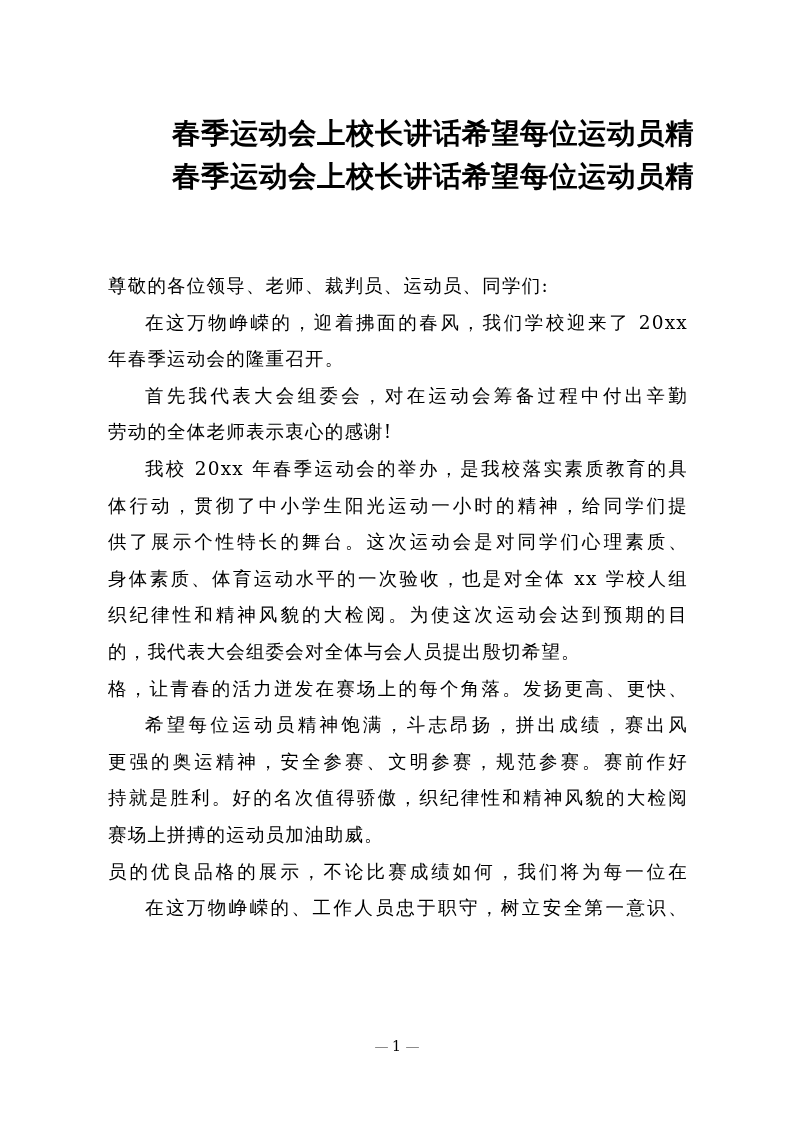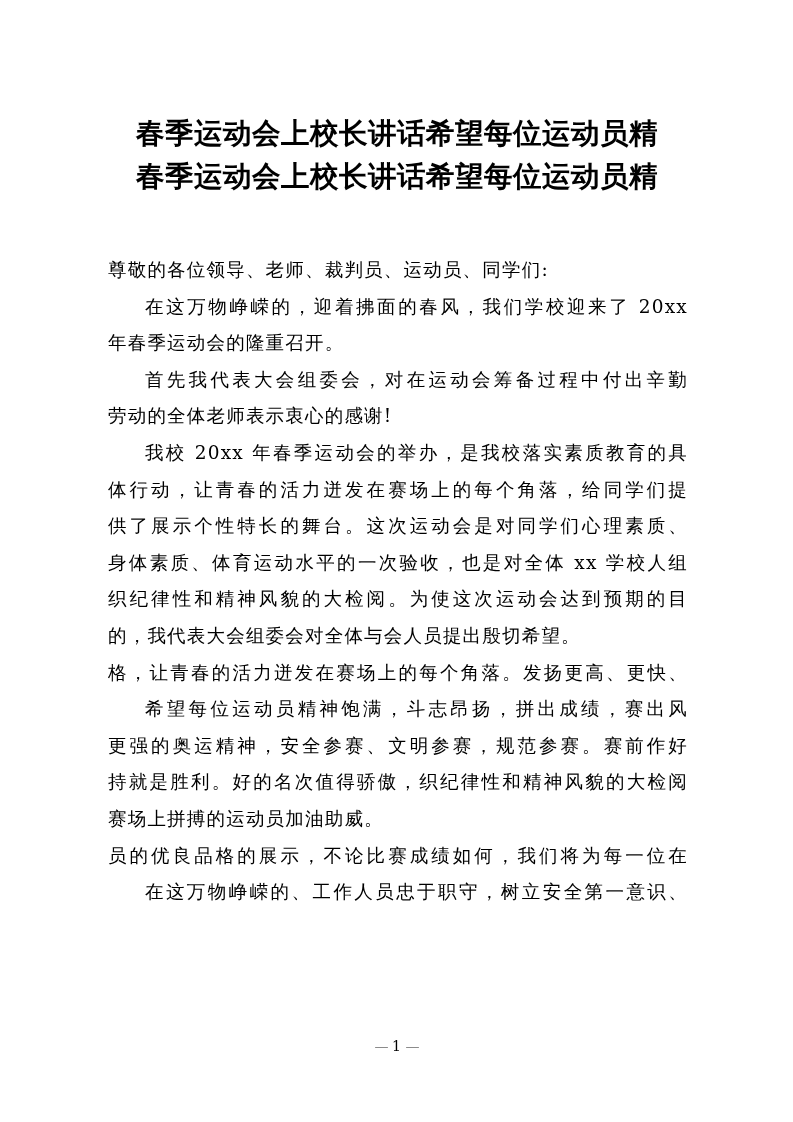--- a/index.html
+++ b/index.html
@@ -1,20 +1,20 @@
 <!DOCTYPE html>
 <html><head>
 <meta charset="utf-8">
 <style>
   html, body { margin: 0; padding: 0; background: #ffffff; }
   body { width: 793px; height: 1122px; position: relative; overflow: hidden; font-family: "DejaVu Serif", "Liberation Serif", serif; color: #000; }
   .page { position: absolute; left: 0; top: 0; width: 793px; height: 1122px; background: #fff; }
-  .title { position: absolute; left: 100px; top: 112px; width: 594px; text-align: center; font-family: "DejaVu Sans", "Liberation Sans", sans-serif; font-weight: bold; font-size: 28.5px; line-height: 43px; letter-spacing: 0.5px; }
+  .title { position: absolute; left: 100px; top: 112px; width: 594px; text-align: right; font-family: "DejaVu Sans", "Liberation Sans", sans-serif; font-weight: bold; font-size: 28.5px; line-height: 43px; letter-spacing: 0.5px; }
   .title .tline { display: block; white-space: nowrap; }
-  .body { position: absolute; left: 108px; top: 252px; width: 580px; font-size: 18.5px; line-height: 36.6px; }
+  .body { position: absolute; left: 108px; top: 268px; width: 580px; font-size: 18.5px; line-height: 36.6px; }
   .line { display: block; white-space: nowrap; height: 36.6px; text-align: justify; text-align-last: justify; letter-spacing: 1.2px; }
   .line.last { text-align-last: left; }
   .line.indent { padding-left: 37px; }
   .footer { position: absolute; left: 0; width: 793px; top: 1038px; text-align: center; font-size: 14px; color: #000; }
   .footer .dash { color: #888; letter-spacing: -1px; }
 </style>
 </head>
 <body>
 
 <div class="page">
@@ -23,21 +23,21 @@
     <span class="tline">春季运动会上校长讲话希望每位运动员精</span>
   </div>
 
   <div class="body" id="body">
       <span class="line last">尊敬的各位领导、老师、裁判员、运动员、同学们:</span>
       <span class="line indent">在这万物峥嵘的，迎着拂面的春风，我们学校迎来了 20xx</span>
       <span class="line last">年春季运动会的隆重召开。</span>
       <span class="line indent">首先我代表大会组委会，对在运动会筹备过程中付出辛勤</span>
       <span class="line last">劳动的全体老师表示衷心的感谢!</span>
       <span class="line indent">我校 20xx 年春季运动会的举办，是我校落实素质教育的具</span>
-      <span class="line">体行动，让青春的活力迸发在赛场上的每个角落，给同学们提</span>
+      <span class="line">体行动，贯彻了中小学生阳光运动一小时的精神，给同学们提</span>
       <span class="line">供了展示个性特长的舞台。这次运动会是对同学们心理素质、</span>
       <span class="line">身体素质、体育运动水平的一次验收，也是对全体 xx 学校人组</span>
       <span class="line">织纪律性和精神风貌的大检阅。为使这次运动会达到预期的目</span>
       <span class="line last">的，我代表大会组委会对全体与会人员提出殷切希望。</span>
       <span class="line">格，让青春的活力迸发在赛场上的每个角落。发扬更高、更快、</span>
       <span class="line indent">希望每位运动员精神饱满，斗志昂扬，拼出成绩，赛出风</span>
       <span class="line">更强的奥运精神，安全参赛、文明参赛，规范参赛。赛前作好</span>
       <span class="line">持就是胜利。好的名次值得骄傲，织纪律性和精神风貌的大检阅</span>
       <span class="line last">赛场上拼搏的运动员加油助威。</span>
       <span class="line">员的优良品格的展示，不论比赛成绩如何，我们将为每一位在</span>

